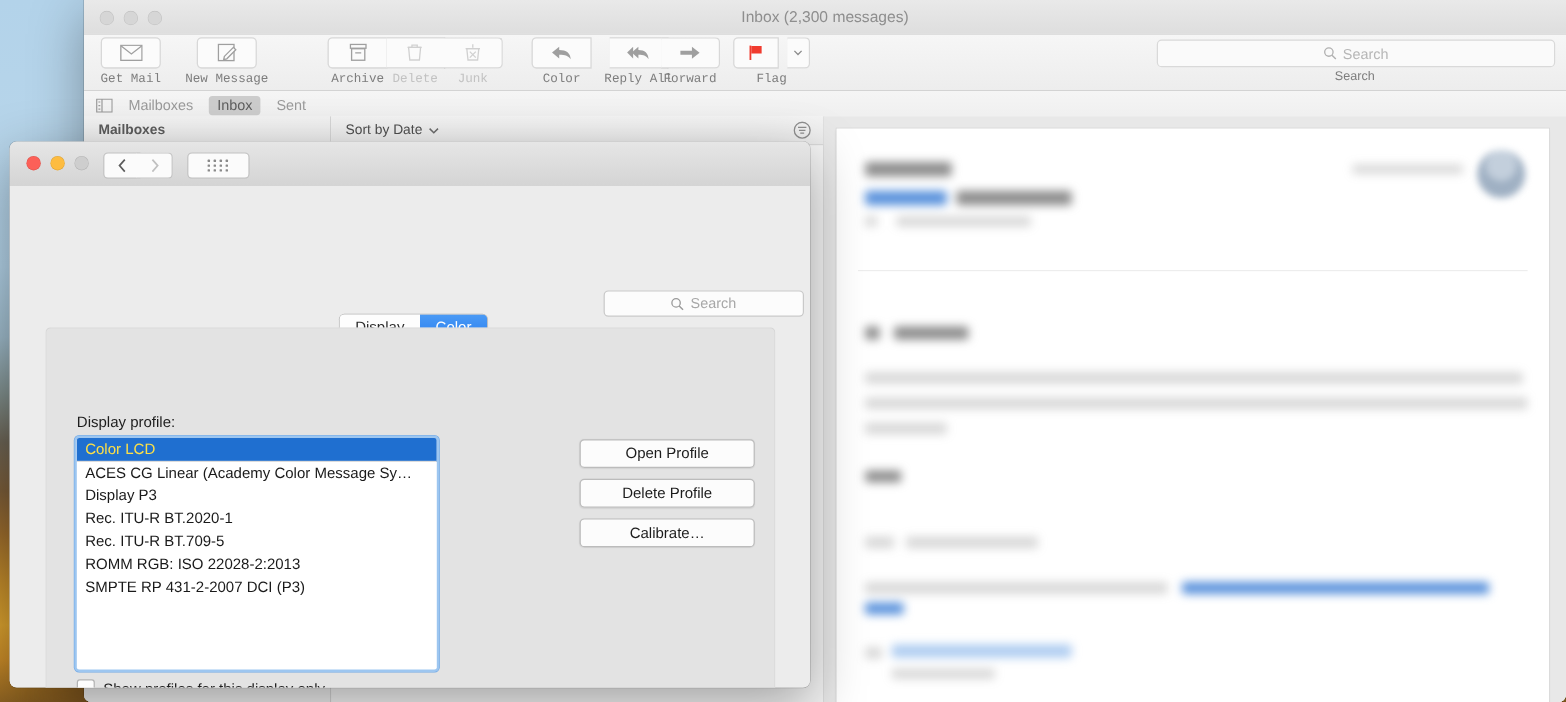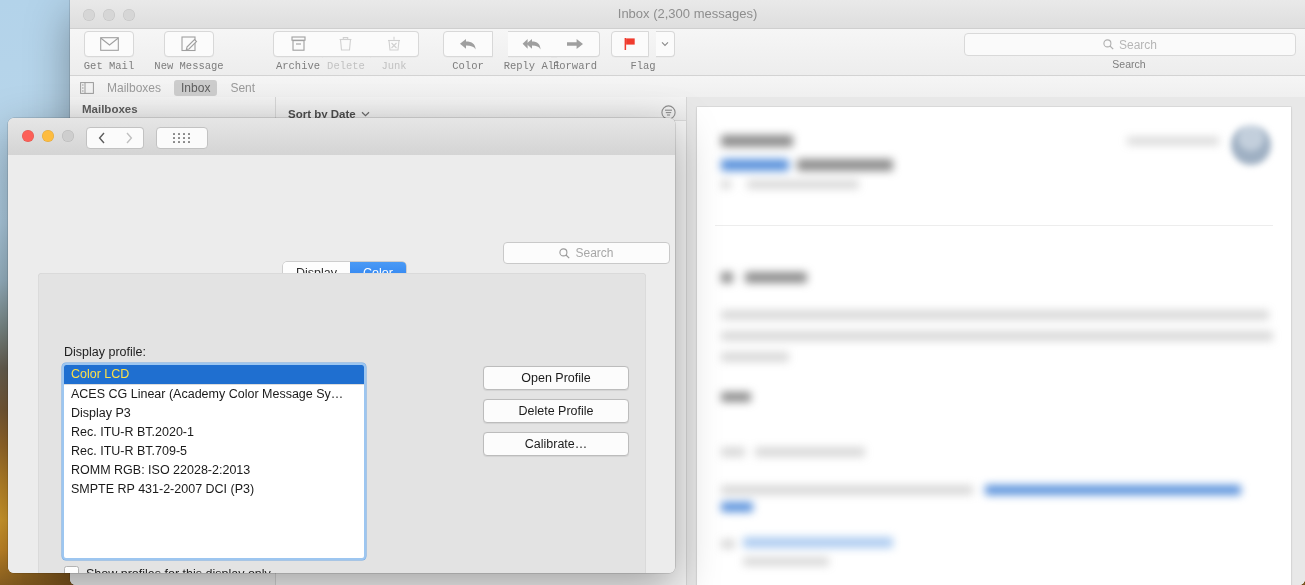--- a/index.html
+++ b/index.html
@@ -84,23 +84,23 @@
   }
   .fav-txt{font-size:12px;color:#9a9a9a;padding:1px 7px;border-radius:3px;}
   .fav-txt.active{background:#cccccc;color:#5e5e5e;}
 
   #mail-body{position:absolute;top:97px;left:0;right:0;bottom:0;display:flex;background:#f2f2f2;}
   #mbx-col{width:205px;border-right:.5px solid #d6d6d6;background:#f0f0f0;}
   #mbx-hdr{height:23px;display:flex;align-items:center;padding-left:12px;
            font-size:11.5px;font-weight:bold;color:#5c5c5c;
            background:linear-gradient(180deg,#f3f3f3,#ebebeb);border-bottom:.5px solid #d9d9d9;}
   #list-col{width:410px;border-right:.5px solid #d6d6d6;background:#f5f5f5;}
-  #list-hdr{height:23px;display:flex;align-items:flex-end;justify-content:space-between;
+  #list-hdr{height:23px;display:flex;align-items:center;justify-content:space-between;
             padding:0 10px 0 12px;font-size:11.5px;color:#4e4e4e;
-            background:linear-gradient(180deg,#f3f3f3,#ebebeb);border-bottom:.5px solid #d9d9d9;font-weight:bold;}
+            background:linear-gradient(180deg,#f3f3f3,#ebebeb);border-bottom:.5px solid #d9d9d9;}
   #msg-col{flex:1;position:relative;background:#e8e8e8;padding:10px 12px 0 10px;}
   #msg-card{position:absolute;left:10px;top:10px;right:14px;bottom:-80px;background:#fff;
             box-shadow:0 0 0 .5px rgba(0,0,0,.10),0 1px 3px rgba(0,0,0,.07);}
 
   
   .blurwrap{filter:blur(4.2px);}
   .bl{background:#6d6d6d;border-radius:2px;height:9px;opacity:.78;}
   .bl.lt{opacity:.26;}
   .bl.blue{background:#3d7fd6;opacity:.85;}
   .bl.bluelt{background:#6da4e6;opacity:.55;}

